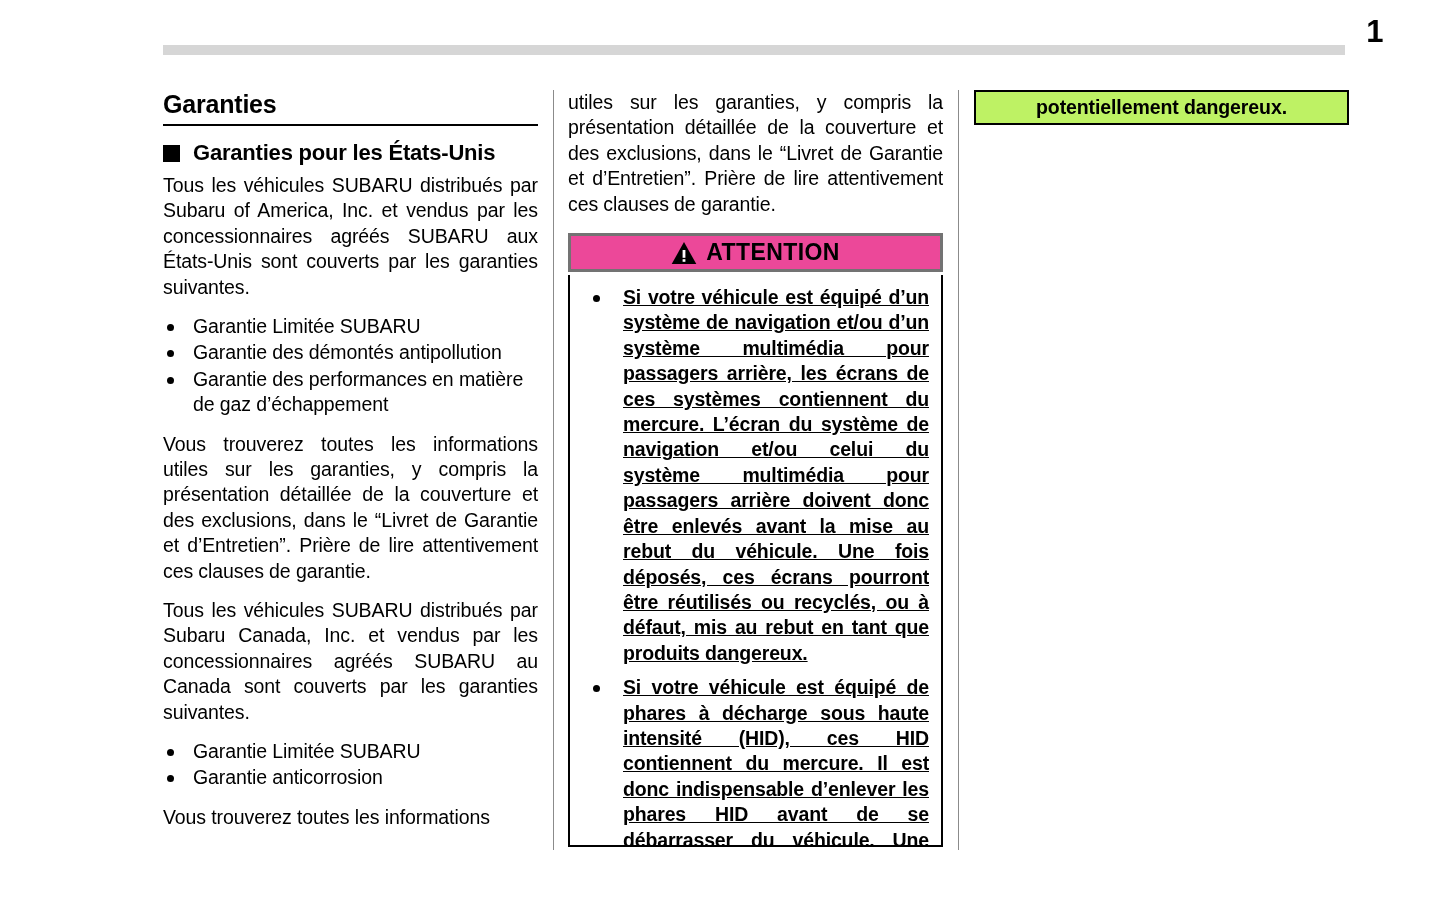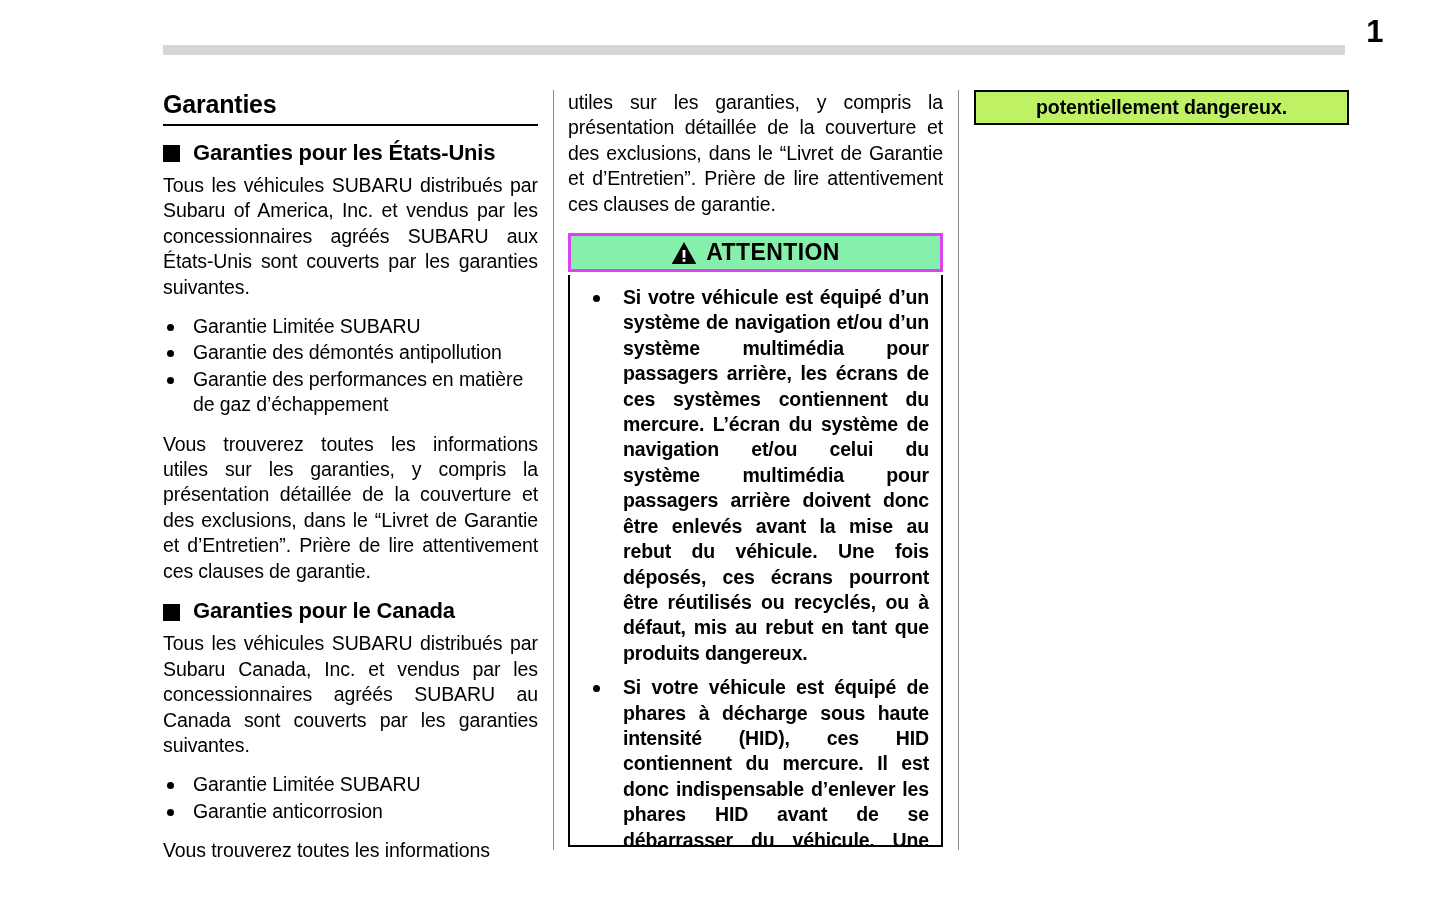--- a/index.html
+++ b/index.html
@@ -132,26 +132,26 @@
     height: 7px;
     background: #000;
     border-radius: 50%;
   }
 
   
   .attention-wrap {
     margin-top: 16px;
   }
   .attention-header {
-    border: 3px solid #d946ef;
+    border: 3px solid #737373;
     height: 33px;
     display: flex;
     align-items: center;
     justify-content: center;
-    background: #86efac;
+    background: #ec4899;
   }
   .attention-header .warn-icon {
     width: 26px;
     height: 24px;
     margin-right: 9px;
     display: block;
   }
   .attention-header .label {
     font-size: 23px;
     font-weight: bold;
@@ -159,20 +159,21 @@
     line-height: 1;
   }
   .attention-body {
     border: 2px solid #000;
     border-top: none;
     margin-top: 3px;
     padding: 10px 12px 8px 10px;
     box-sizing: border-box;
     height: 572px;
     overflow: hidden;
+    text-decoration: underline;
   }
   .attention-body ul {
     list-style: none;
     margin: 0;
     padding: 0;
   }
   .attention-body li {
     position: relative;
     padding-left: 43px;
     font-size: 19.5px;
@@ -245,24 +246,20 @@
         <span>Garantie des démontés antipollution</span>
       </li>
       <li>
         <span class="dot"></span>
         <span>Garantie des performances en matière de gaz d’échappement</span>
       </li>
     </ul>
 
     <p class="body">Vous trouverez toutes les informations utiles sur les garanties, y compris la présentation détaillée de la couverture et des exclusions, dans le “Livret de Garantie et d’Entretien”. Prière de lire attentivement ces clauses de garantie.</p>
 
-    <h2 class="sub-heading">
-      <span class="sq-bullet"></span>
-      <span>Garanties pour le Canada</span>
-    </h2>
 
     <p class="body">Tous les véhicules SUBARU distribués par Subaru Canada, Inc. et vendus par les concessionnaires agréés SUBARU au Canada sont couverts par les garanties suivantes.</p>
 
     <ul class="bullet-list">
       <li>
         <span class="dot"></span>
         <span>Garantie Limitée SUBARU</span>
       </li>
       <li>
         <span class="dot"></span>

